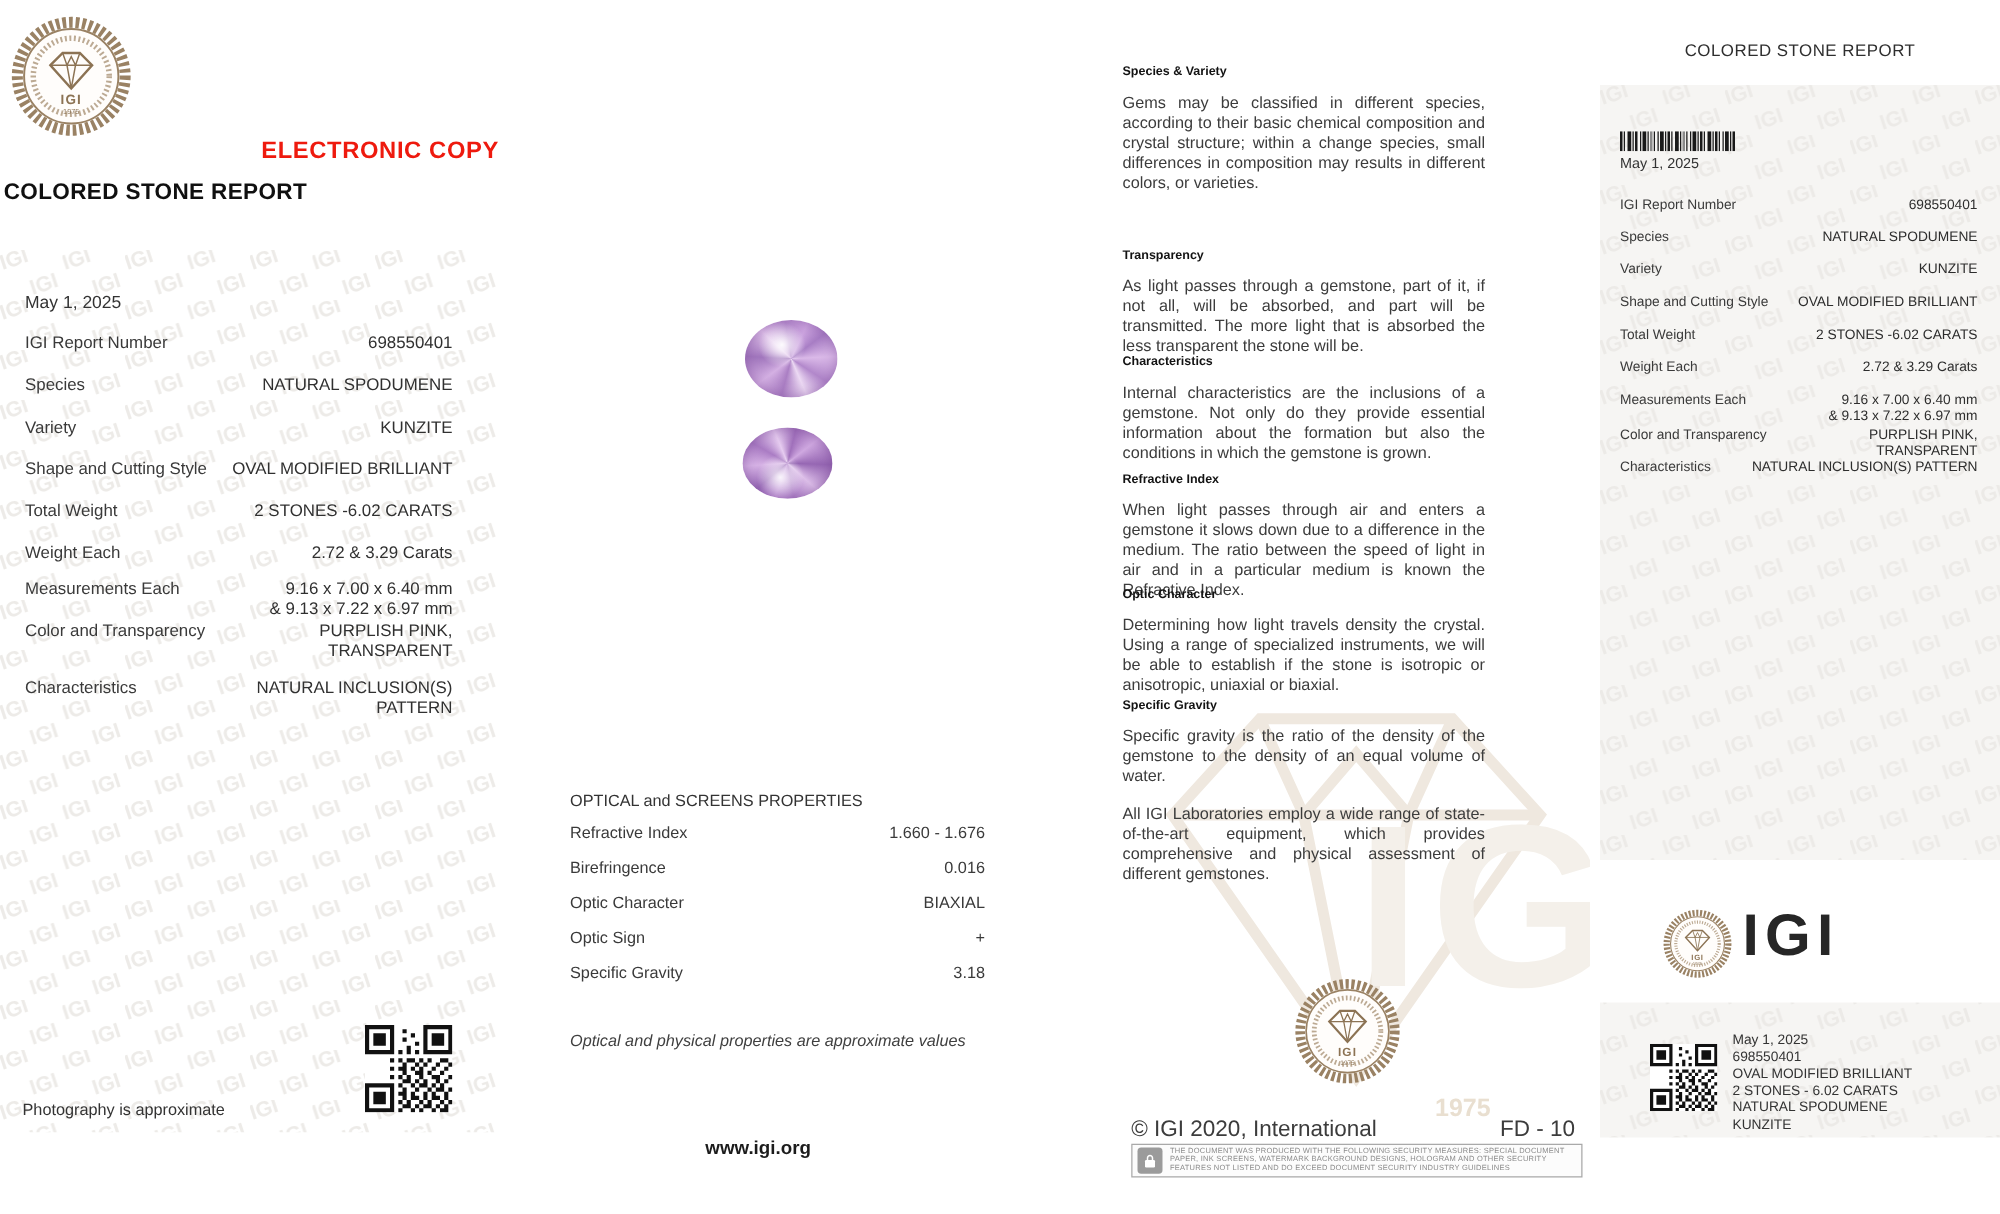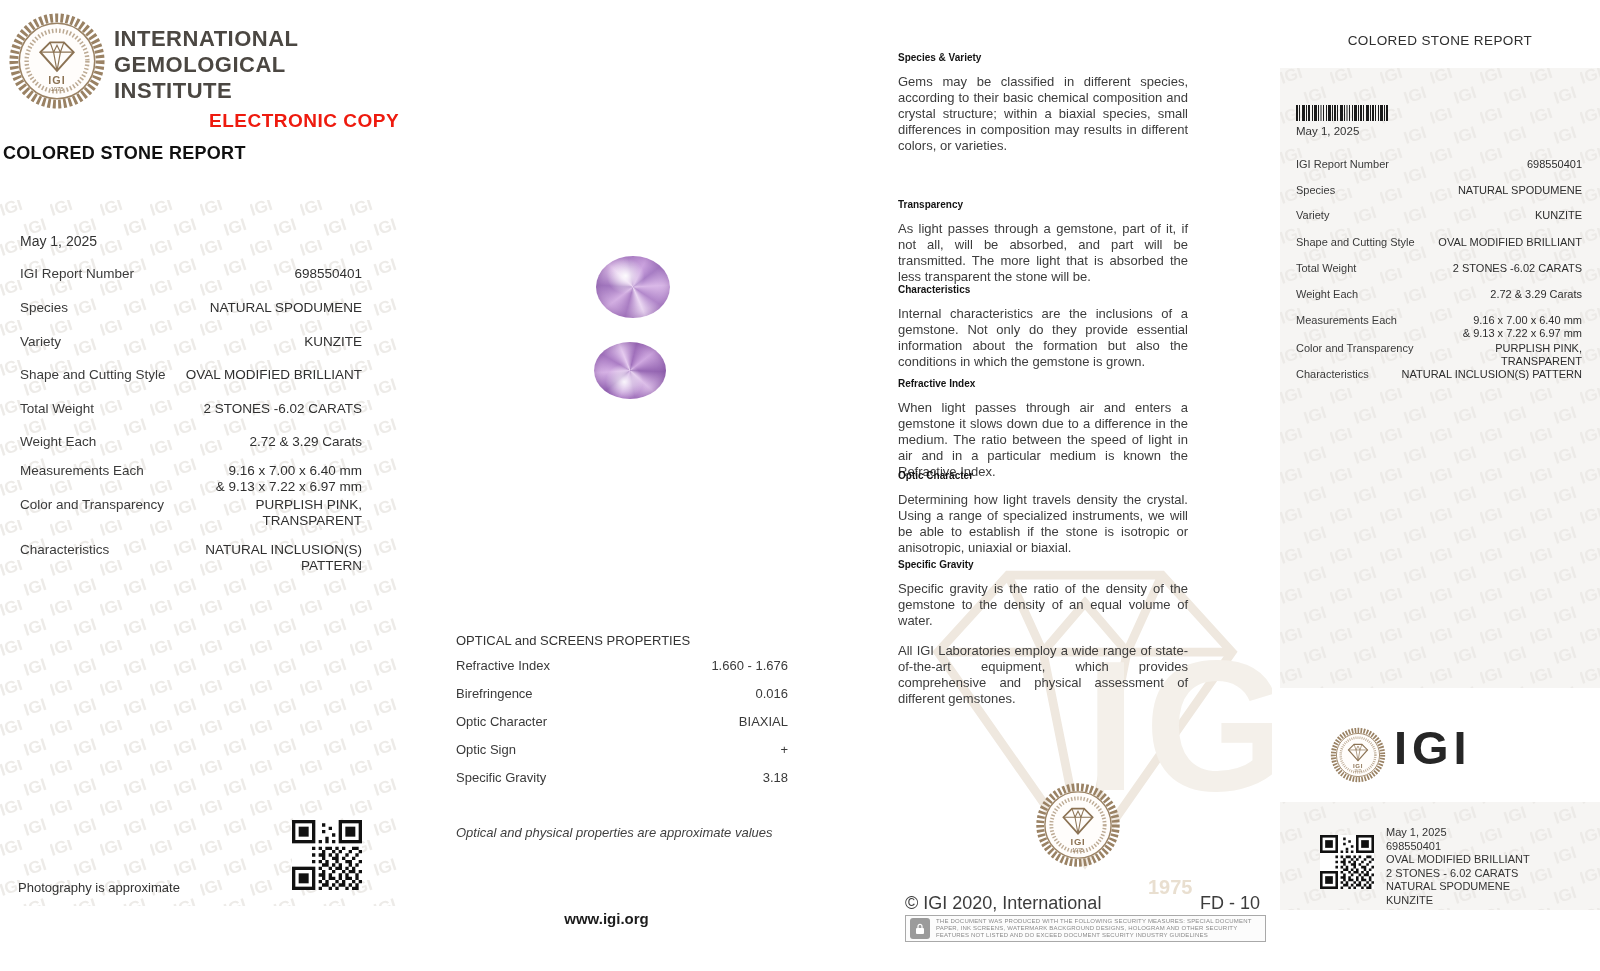--- a/index.html
+++ b/index.html
@@ -122,23 +122,20 @@
           <path d="M8 6h1v1H8zM10 6h1v1h-1zM12 6h1v1h-1zM6 8h1v1H6zM6 10h1v1H6zM6 12h1v1H6z"></path>
           <path d="M9 1h1v1H9zM11 2h1v1h-1zM9 3h1v1H9zM12 4h1v1h-1zM10 5h1v1h-1zM8 8h1v1H8zM10 8h2v1h-2zM13 8h1v1h-1zM15 8h1v1h-1zM18 8h2v1h-2zM9 9h1v1H9zM12 9h1v1h-1zM14 9h1v1h-1zM17 9h1v1h-1zM20 9h1v1h-1zM8 10h2v1H8zM11 10h1v1h-1zM13 10h1v1h-1zM16 10h1v1h-1zM19 10h1v1h-1zM9 11h1v1H9zM12 11h2v1h-2zM15 11h1v1h-1zM18 11h1v1h-1zM8 12h1v1H8zM10 12h1v1h-1zM13 12h1v1h-1zM16 12h2v1h-2zM20 12h1v1h-1zM9 13h2v1H9zM12 13h1v1h-1zM14 13h1v1h-1zM17 13h1v1h-1zM19 13h1v1h-1zM8 14h1v1H8zM11 14h1v1h-1zM13 14h2v1h-2zM16 14h1v1h-1zM18 14h1v1h-1zM9 15h1v1H9zM12 15h1v1h-1zM15 15h1v1h-1zM17 15h2v1h-2zM20 15h1v1h-1zM8 16h2v1H8zM11 16h1v1h-1zM14 16h1v1h-1zM16 16h1v1h-1zM19 16h1v1h-1zM9 17h1v1H9zM11 17h2v1h-2zM14 17h1v1h-1zM16 17h2v1h-2zM19 17h1v1h-1zM8 18h1v1H8zM10 18h1v1h-1zM13 18h1v1h-1zM15 18h1v1h-1zM18 18h1v1h-1zM20 18h1v1h-1zM9 19h2v1H9zM12 19h1v1h-1zM14 19h2v1h-2zM17 19h1v1h-1zM19 19h1v1h-1zM8 20h1v1H8zM11 20h1v1h-1zM13 20h1v1h-1zM16 20h1v1h-1zM18 20h2v1h-2z"></path>
         </g>
       </symbol>
     </defs>
   </svg>
 
   <svg class="abs seal-main" viewBox="0 0 100 100">
     <use href="#seal"></use>
   </svg>
-  <div class="abs org-title">INTERNATIONAL
-GEMOLOGICAL
-INSTITUTE</div>
   <div class="abs electronic">ELECTRONIC COPY</div>
   <div class="abs cs-title">COLORED STONE REPORT</div>
 
   <svg class="abs wm-left">
     <defs>
       <pattern id="wmL" width="50" height="40" patternUnits="userSpaceOnUse" patternTransform="rotate(0)">
         <text x="2" y="16" font-size="17" font-weight="bold" fill="#edebe8" transform="rotate(-18 2 16)">IGI</text>
         <text x="26" y="36" font-size="17" font-weight="bold" fill="#edebe8" transform="rotate(-18 26 36)">IGI</text>
       </pattern>
     </defs>
@@ -225,21 +222,21 @@
         <path d="M8 32 L28 10 H72 L92 32 L50 92 Z"></path>
         <path d="M8 32 H92 M28 10 L38 32 L50 18 L62 32 L72 10 M38 32 L50 92 M62 32 L50 92"></path>
       </g>
     </svg>
     <div class="ghost-igi">IGI</div>
     <div class="ghost-year">1975</div>
   </div>
 
   <div class="abs msec ms0">
     <h3>Species &amp; Variety</h3>
-    <p>Gems may be classified in different species, according to their basic chemical composition and crystal structure; within a biaxial species, small differences in composition may results in different colors, or varieties.</p>
+    <p>Gems may be classified in different species, according to their basic chemical composition and crystal structure; within a change species, small differences in composition may results in different colors, or varieties.</p>
   </div>
   <div class="abs msec ms1">
     <h3>Transparency</h3>
     <p>As light passes through a gemstone, part of it, if not all, will be absorbed, and part will be transmitted. The more light that is absorbed the less transparent the stone will be.</p>
   </div>
   <div class="abs msec ms2">
     <h3>Characteristics</h3>
     <p>Internal characteristics are the inclusions of a gemstone. Not only do they provide essential information  about the formation but also the conditions in which the gemstone is grown.</p>
   </div>
   <div class="abs msec ms3">

